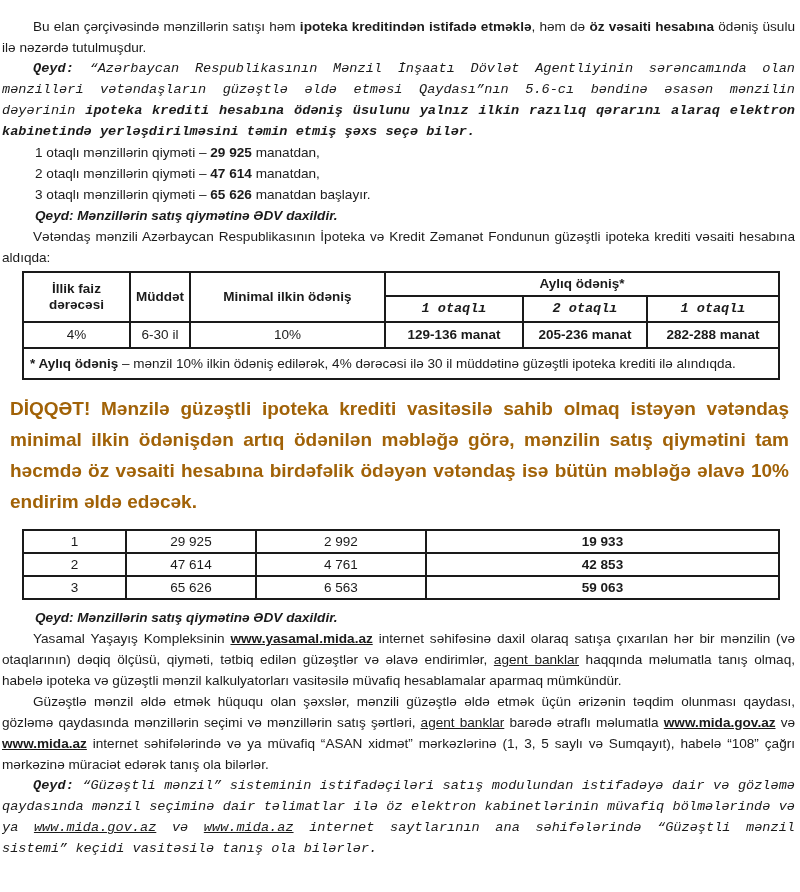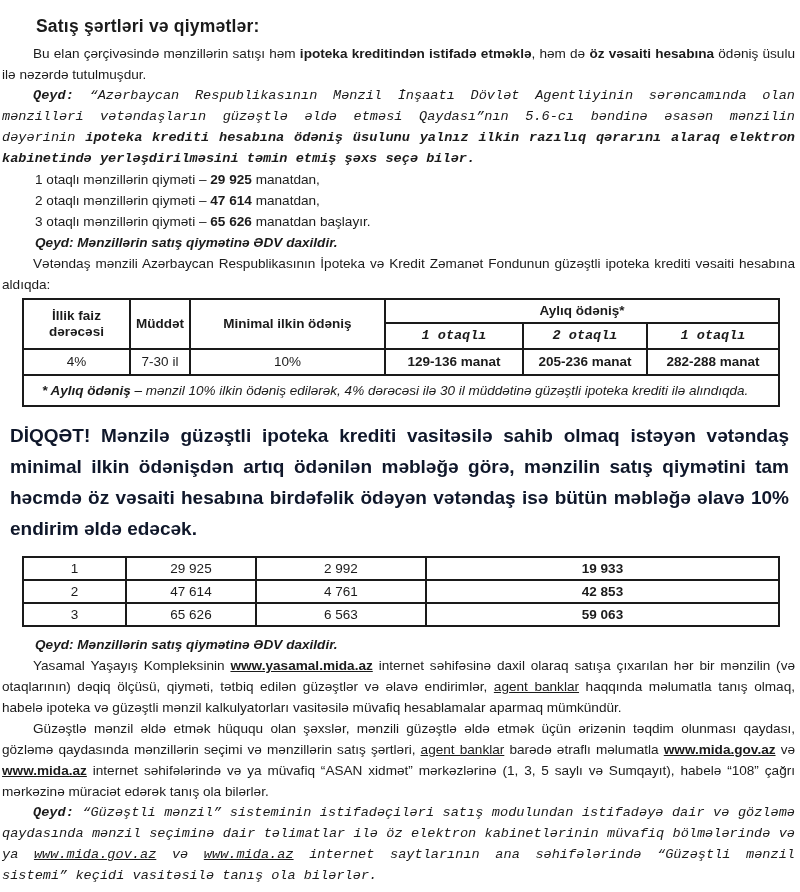--- a/index.html
+++ b/index.html
@@ -18,54 +18,53 @@
   .just { text-align:justify; text-indent:31px; }
   .ind  { margin-left:33px; }
   .italic { font-style:italic;font-family:Liberation Mono, monospace; }
   .bold-italic { font-weight:bold; font-style:italic; }
   .u { text-decoration:underline; }
 
   .attention {
     margin:13px 6px 0 8px;
     font-size:19px; font-weight:bold; line-height:31px;
     text-align:justify;
-    color:#0f172a;
+    color:#a16207;
   }
 
   table.tbl {
     border-collapse:collapse; table-layout:fixed;
     width:756px; margin-left:20px;
   }
   .tbl td {
     border:2px solid #1a1a1a;
     font-size:13.5px; line-height:16px;
     padding:2px 4px; text-align:center; vertical-align:middle;
     overflow:hidden;
   }
   .tbl td.h  { font-weight:bold; }
   .tbl td.bi { font-weight:bold; font-style:italic;font-family:Liberation Mono, monospace; }
   .tbl td.vb { font-weight:bold; }
-  .tbl td.footnote { text-align:left; padding:4px 18px;font-style:italic; }
+  .tbl td.footnote { text-align:left; padding:4px 6px; }
   .t1 { margin-top:3px; }
   .t1 tr.r-top td { height:18px; }
   .t1 tr.r-sub td { height:20px; }
   .t1 tr.r-data td { height:20px; }
   .t1 tr.r-foot td { height:21px; }
   .t2 { margin-top:12px; }
   .t2 tr.r-head td { height:36px; }
   .t2 tr.r-row td { height:17px; }
 
   .mt7 { margin-top:7px; }
 </style>
 </head>
 <body>
 
 <div class="page">
 
-  <h1 class="title">Satış şərtləri və qiymətlər:</h1>
 
   <p class="just"><span>Bu elan çərçivəsində mənzillərin satışı həm </span><span style="font-weight: bold;">ipoteka kreditindən istifadə etməklə</span><span>, həm də </span><span style="font-weight: bold;">öz vəsaiti hesabına</span><span> ödəniş üsulu ilə nəzərdə tutulmuşdur.</span></p>
 
   <p class="just italic"><span style="font-weight: bold;">Qeyd:</span><span> “Azərbaycan Respublikasının Mənzil İnşaatı Dövlət Agentliyinin sərəncamında olan mənzilləri vətəndaşların güzəştlə əldə etməsi Qaydası”nın 5.6-cı bəndinə əsasən mənzilin dəyərinin </span><span style="font-weight: bold;">ipoteka krediti hesabına ödəniş üsulunu yalnız ilkin razılıq qərarını alaraq elektron kabinetində yerləşdirilməsini təmin etmiş şəxs seçə bilər.</span></p>
 
   <p class="ind"><span>1 otaqlı mənzillərin qiyməti – </span><span style="font-weight: bold;">29 925</span><span> manatdan,</span></p>
   <p class="ind"><span>2 otaqlı mənzillərin qiyməti – </span><span style="font-weight: bold;">47 614</span><span> manatdan,</span></p>
   <p class="ind"><span>3 otaqlı mənzillərin qiyməti – </span><span style="font-weight: bold;">65 626</span><span> manatdan başlayır.</span></p>
 
   <p class="ind bold-italic">Qeyd: Mənzillərin satış qiymətinə ƏDV daxildir.</p>
@@ -88,21 +87,21 @@
       <td rowspan="2" class="h">Minimal ilkin ödəniş</td>
       <td colspan="3" class="h">Aylıq ödəniş*</td>
     </tr>
     <tr class="r-sub">
       <td class="bi">1 otaqlı</td>
       <td class="bi">2 otaqlı</td>
       <td class="bi">1 otaqlı</td>
     </tr>
     <tr class="r-data">
       <td>4%</td>
-      <td>7-30 il</td>
+      <td>6-30 il</td>
       <td>10%</td>
       <td class="vb">129-136 manat</td>
       <td class="vb">205-236 manat</td>
       <td class="vb">282-288 manat</td>
     </tr>
     <tr class="r-foot">
       <td colspan="6" class="footnote"><span style="font-weight: bold;">* Aylıq ödəniş</span><span> – mənzil 10% ilkin ödəniş edilərək, 4% dərəcəsi ilə 30 il müddətinə güzəştli ipoteka krediti ilə alındıqda.</span></td>
     </tr>
   </tbody>
     </table>

